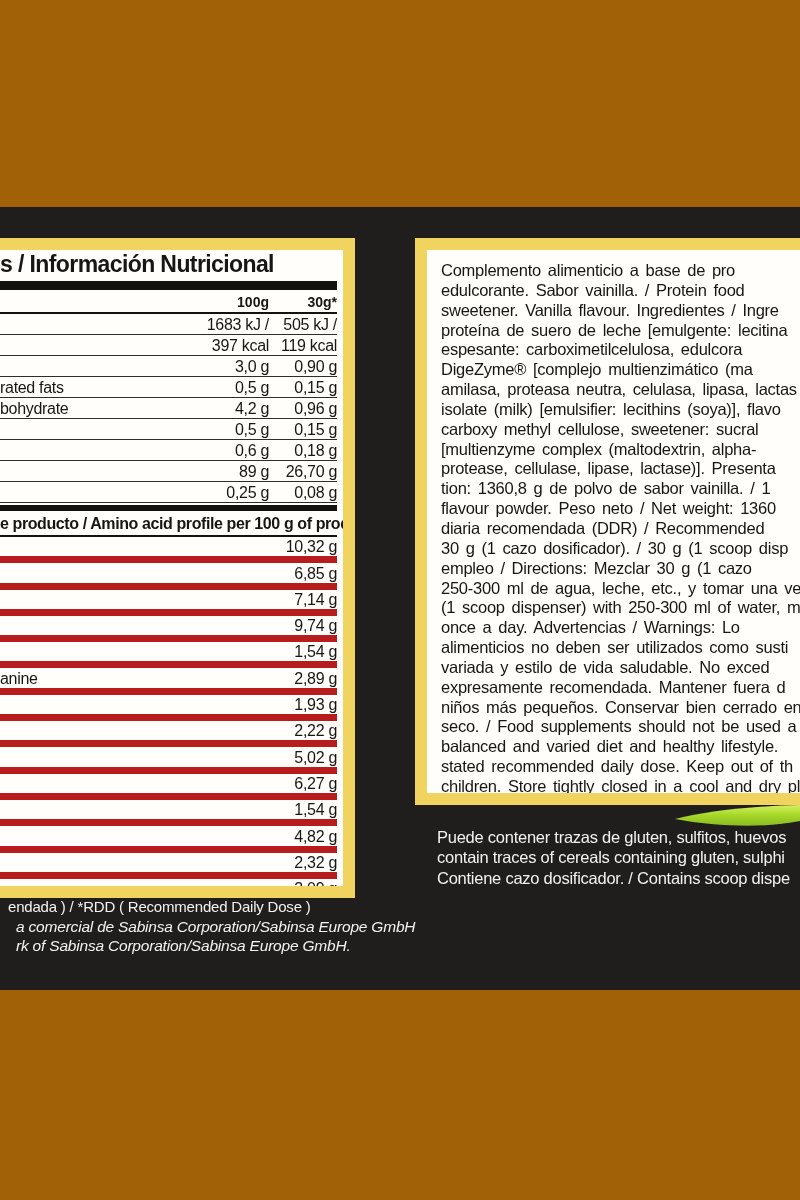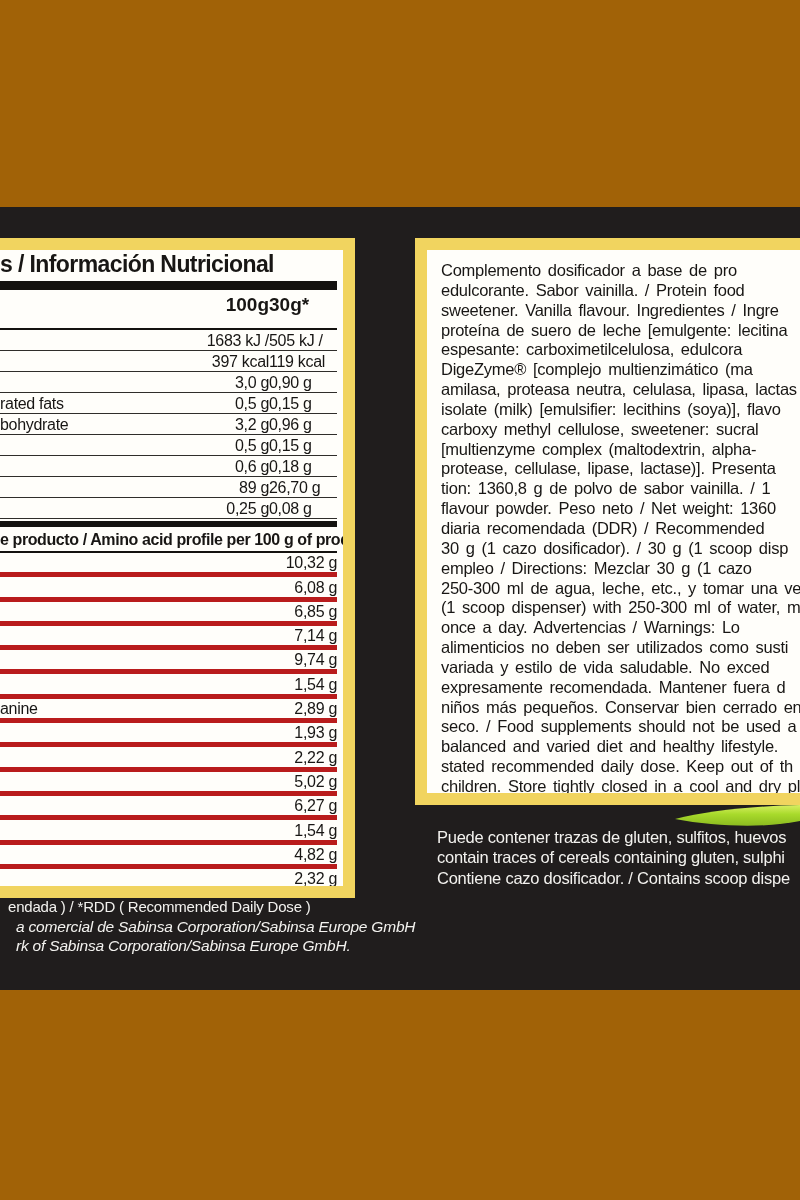--- a/index.html
+++ b/index.html
@@ -8,28 +8,28 @@
   .black-band{position:absolute;left:0;top:207px;width:800px;height:783px;background:#201d1d;z-index:0;}
   .panel{position:absolute;background:#fffefa;border:12px solid #f1d45f;box-sizing:border-box;z-index:2;overflow:hidden;}
   .left-panel{left:-20px;top:238px;width:375px;height:660px;}
   .right-panel{left:415px;top:238px;width:600px;height:567px;}
   .np-inner{padding:2px 6px 0 8px;}
   .np-title{font-size:23px;font-weight:700;letter-spacing:-0.6px;line-height:24px;white-space:nowrap;}
   .serving{font-size:16.5px;margin-top:2px;letter-spacing:-0.3px;white-space:nowrap;}
   .bar{background:#14120f;}
   .bar.t1{height:9px;margin-top:5px;}
   .bar.t2{height:6px;margin-top:2px;}
-  .col-head{display:flex;font-weight:700;font-size:19px;padding:4px 0 12px;border-bottom:2px solid #14120f;}
+  .col-head{display:flex;font-weight:700;font-size:14px;padding:4px 0 2px;border-bottom:2px solid #14120f;}
   .col-head .sp{flex:1;}
   .c100{width:72px;text-align:right;}
-  .c30{width:68px;text-align:left;}
+  .c30{width:68px;text-align:right;}
   .row{display:flex;align-items:flex-end;height:20px;border-bottom:1px solid #2f2d2a;font-size:16px;letter-spacing:-0.3px;}
   .row .lbl{flex:1;white-space:nowrap;overflow:hidden;}
   .amino-head{font-weight:700;font-size:16px;padding:4px 0 2px;border-bottom:2px solid #14120f;letter-spacing:-0.4px;white-space:nowrap;}
-  .arow{display:flex;align-items:flex-end;height:19.3px;border-bottom:5px solid #b91c1c;font-size:16px;letter-spacing:-0.3px;}
+  .arow{display:flex;align-items:flex-end;height:19.3px;border-bottom:7px solid #b91c1c;font-size:16px;letter-spacing:-0.3px;}
   .arow .lbl{white-space:nowrap;text-align:right;}
   .arow .av{flex:1;text-align:right;}
   .rp-inner{padding:11px 0 0 14px;}
   .iline{font-size:16.5px;line-height:19.85px;white-space:nowrap;word-spacing:2.5px;letter-spacing:-0.25px;}
   .iline .b{font-weight:400;}
   .swoosh{position:absolute;left:672px;top:805px;width:128px;height:27px;z-index:1;}
   .footnote{position:absolute;left:8px;top:897px;width:440px;color:#f3f2ef;font-size:15px;line-height:19.5px;
             letter-spacing:-0.2px;z-index:3;white-space:nowrap;}
   .footnote .it{font-style:italic;font-size:15.5px;padding-left:8px;}
   .allergen{position:absolute;left:437px;top:827px;width:430px;color:#f3f2ef;font-size:16.5px;line-height:20.4px;
@@ -78,21 +78,21 @@
             <span class="c100">3,0 g</span>
             <span class="c30">0,90 g</span>
           </div>
           <div class="row">
             <span class="lbl">rated fats</span>
             <span class="c100">0,5 g</span>
             <span class="c30">0,15 g</span>
           </div>
           <div class="row">
             <span class="lbl">bohydrate</span>
-            <span class="c100">3,2 g</span>
+            <span class="c100">4,2 g</span>
             <span class="c30">0,96 g</span>
           </div>
           <div class="row">
             <span class="lbl"></span>
             <span class="c100">0,5 g</span>
             <span class="c30">0,15 g</span>
           </div>
           <div class="row">
             <span class="lbl"></span>
             <span class="c100">0,6 g</span>
@@ -111,24 +111,20 @@
         </div>
       <div class="bar t2"></div>
       <div class="amino-head">e producto / Amino acid profile per 100 g of product:</div>
       <div id="amino-rows">
           <div class="arow">
             <span class="lbl"></span>
             <span class="av">10,32 g</span>
           </div>
           <div class="arow">
             <span class="lbl"></span>
-            <span class="av">6,08 g</span>
-          </div>
-          <div class="arow">
-            <span class="lbl"></span>
             <span class="av">6,85 g</span>
           </div>
           <div class="arow">
             <span class="lbl"></span>
             <span class="av">7,14 g</span>
           </div>
           <div class="arow">
             <span class="lbl"></span>
             <span class="av">9,74 g</span>
           </div>
@@ -175,21 +171,21 @@
           <div class="arow">
             <span class="lbl"></span>
             <span class="av">1,74 g</span>
           </div>
         </div>
     </div>
   </section>
 
   <section class="panel right-panel">
     <div class="rp-inner" id="info-lines">
-        <div class="iline"><span>Complemento dosificador a base de pro</span></div>
+        <div class="iline"><span>Complemento alimenticio a base de pro</span></div>
         <div class="iline"><span>edulcorante. Sabor vainilla. / Protein food</span></div>
         <div class="iline"><span>sweetener. Vanilla flavour. </span><span class="b">Ingredientes / Ingre</span></div>
         <div class="iline"><span>proteína de suero de </span><span class="b">leche</span><span> [emulgente: lecitina</span></div>
         <div class="iline"><span>espesante: carboximetilcelulosa, edulcora</span></div>
         <div class="iline"><span>DigeZyme® [complejo multienzimático (ma</span></div>
         <div class="iline"><span>amilasa, proteasa neutra, celulasa, lipasa, lactas</span></div>
         <div class="iline"><span>isolate (</span><span class="b">milk</span><span>) [emulsifier: lecithins (</span><span class="b">soya</span><span>)], flavo</span></div>
         <div class="iline"><span>carboxy methyl cellulose, sweetener: sucral</span></div>
         <div class="iline"><span>[multienzyme complex (maltodextrin, alpha-</span></div>
         <div class="iline"><span>protease, cellulase, lipase, lactase)]. </span><span class="b">Presenta</span></div>

